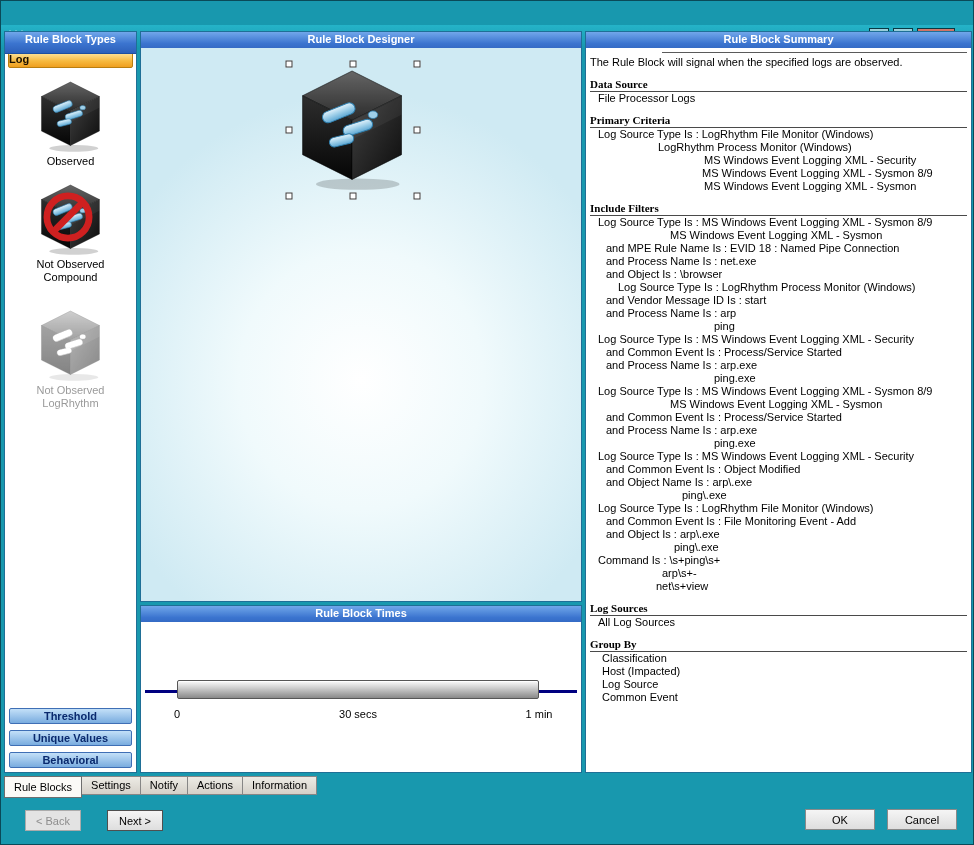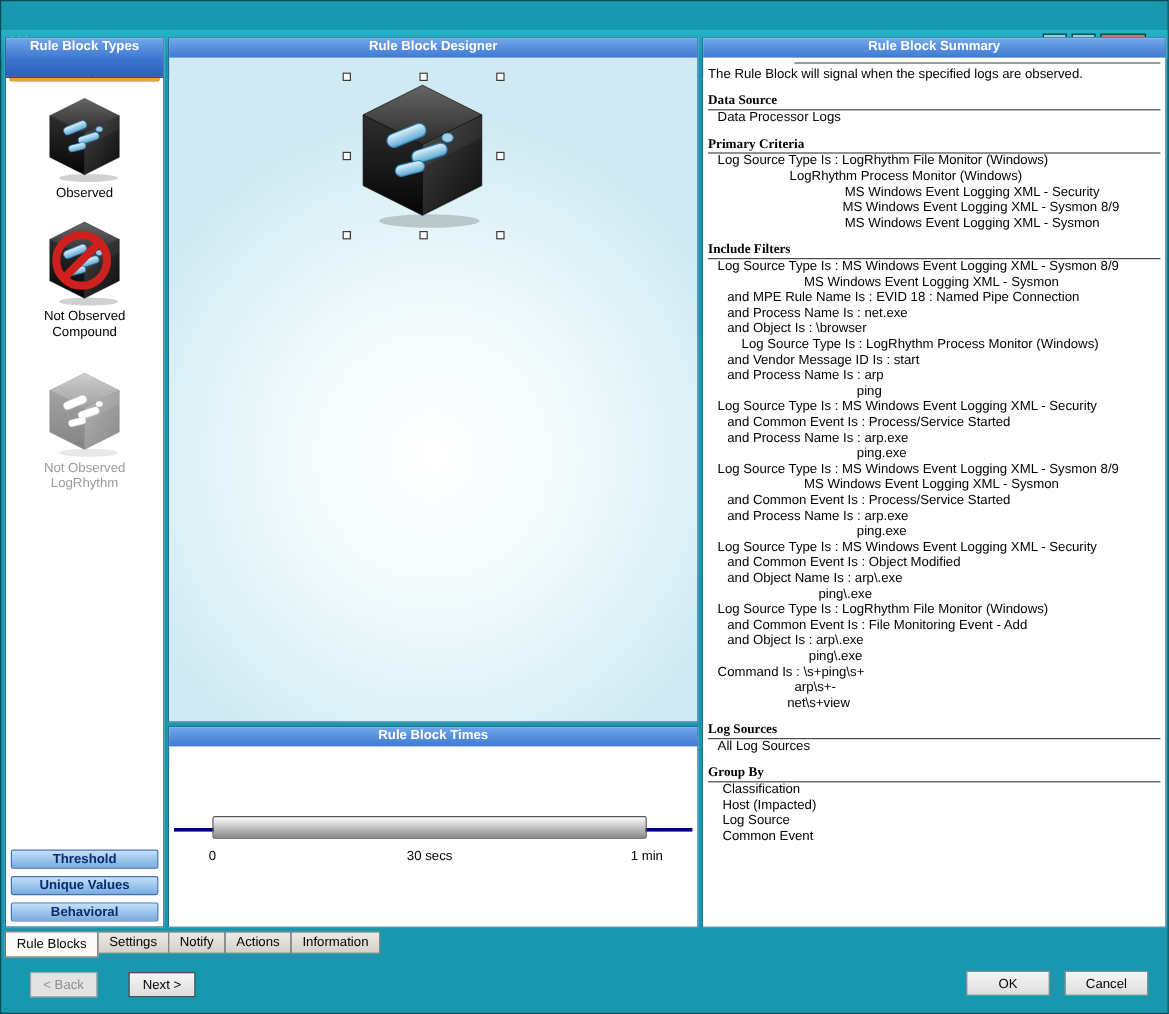--- a/index.html
+++ b/index.html
@@ -19,30 +19,30 @@
   .win-title { position:absolute; left:0; top:4px; width:100%; text-align:center;
     font-size:13px; font-weight:bold; color:#06252c; }
   .win-controls { position:absolute; right:18px; top:3px; display:flex; gap:4px; }
   .winbtn { width:20px; height:17px; border:1px solid #083843; text-align:center;
     font-size:11px; font-weight:bold; line-height:15px; color:#082b33;
     background:linear-gradient(180deg,#9ed2dd,#5fa6b6); cursor:pointer; }
   .winbtn.close { width:38px; background:linear-gradient(180deg,#d4796c,#ad4335); color:#1a0505; }
 
   
   .panel { position:absolute; background:#fff; border:1px solid #1f6f96; }
-  .panel-header { position:absolute; left:0; top:0; right:0; height:33px;
+  .panel-header { position:absolute; left:0; top:0; right:0; height:22px;
     background:linear-gradient(180deg,#71a7ea 0%,#3b74cf 55%,#2c60ba 100%);
     border-bottom:1px solid #1d4fa0;
     color:#fff; font-size:11px; font-weight:bold; text-align:center; line-height:15px; }
 
   
   .left-panel { left:3px; top:30px; width:133px; height:742px; }
   .log-btn { margin:3px 3px 0 3px; height:17px; border:1px solid #b97e10; border-radius:2px;
     background:linear-gradient(180deg,#ffe9a8,#f6b93f 60%,#ef9f1f);
-    font-size:11px; font-weight:bold; color:#1a1000; text-align:center; line-height:15px; cursor:pointer; }
+    font-size:11px; font-weight:bold; color:#1a1000; line-height:15px; cursor:pointer; }
   .type-item { text-align:center; cursor:pointer; }
   .ti-1 { margin-top:11px; } .ti-2 { margin-top:14px; } .ti-3 { margin-top:24px; }
   .type-icon { position:relative; width:68px; height:74px; margin:0 auto; }
   .cube-svg { display:block; width:68px; height:74px; }
   .no-overlay { position:absolute; left:4px; top:8px; width:54px; height:54px; }
   .gray .cube-svg { filter:grayscale(1) brightness(1.55) opacity(.5); }
   .type-label { font-size:11px; line-height:13px; color:#000; margin-top:2px; padding:0 4px; }
   .gray .type-label { color:#9a9a9a; }
   .left-bottom-btn { position:absolute; left:4px; right:4px; height:16px;
     border:1px solid #3f6fb5; border-radius:2px;
@@ -241,21 +241,21 @@
     </div>
   </div>
 
   <div class="panel summary">
     <div class="panel-header">Rule Block Summary</div>
     <div class="summary-body">
       <div class="top-rule"></div>
       <div class="sum-intro">The Rule Block will signal when the specified logs are observed.</div>
       <div id="summary-sections">
           <div class="sum-title">Data Source</div>
-          <div class="sum-line" style="padding-left: 8px;">Data Processor Logs</div>
+          <div class="sum-line" style="padding-left: 8px;">File Processor Logs</div>
           <div class="sum-title">Primary Criteria</div>
           <div class="sum-line" style="padding-left: 8px;">Log Source Type Is : LogRhythm File Monitor (Windows)</div>
           <div class="sum-line" style="padding-left: 68px;">LogRhythm Process Monitor (Windows)</div>
           <div class="sum-line" style="padding-left: 114px;">MS Windows Event Logging XML - Security</div>
           <div class="sum-line" style="padding-left: 112px;">MS Windows Event Logging XML - Sysmon 8/9</div>
           <div class="sum-line" style="padding-left: 114px;">MS Windows Event Logging XML - Sysmon</div>
           <div class="sum-title">Include Filters</div>
           <div class="sum-line" style="padding-left: 8px;">Log Source Type Is : MS Windows Event Logging XML - Sysmon 8/9</div>
           <div class="sum-line" style="padding-left: 80px;">MS Windows Event Logging XML - Sysmon</div>
           <div class="sum-line" style="padding-left: 16px;">and MPE Rule Name Is : EVID 18 : Named Pipe Connection</div>

